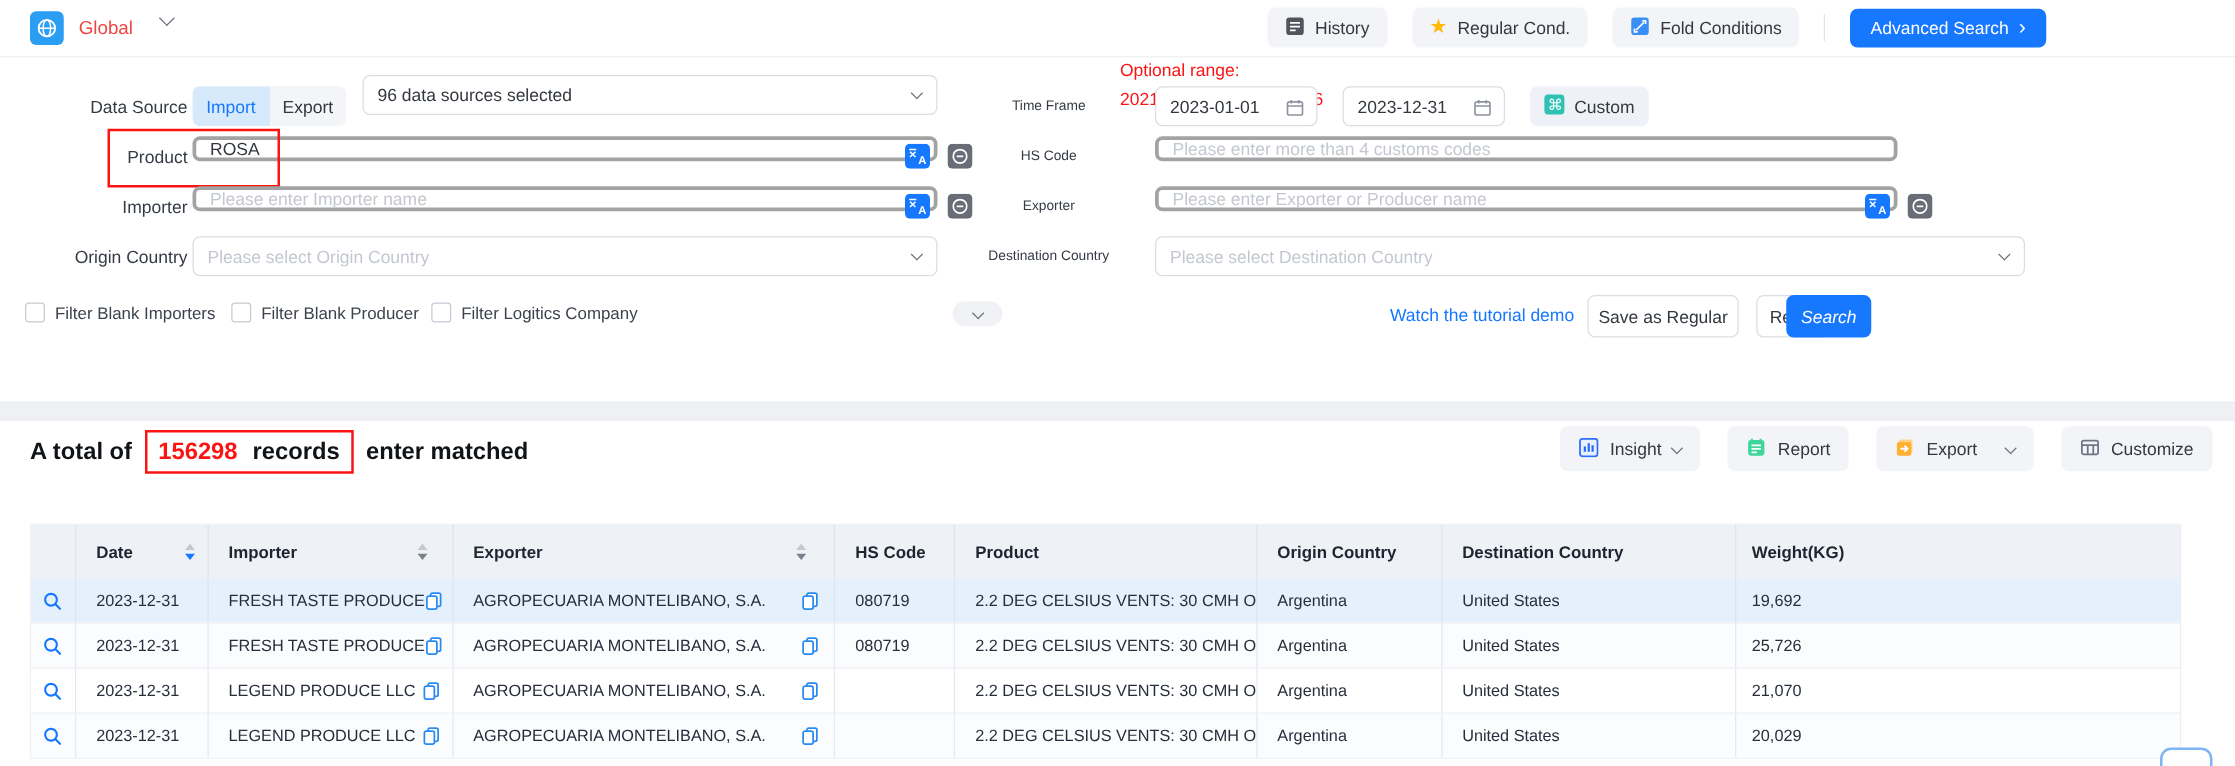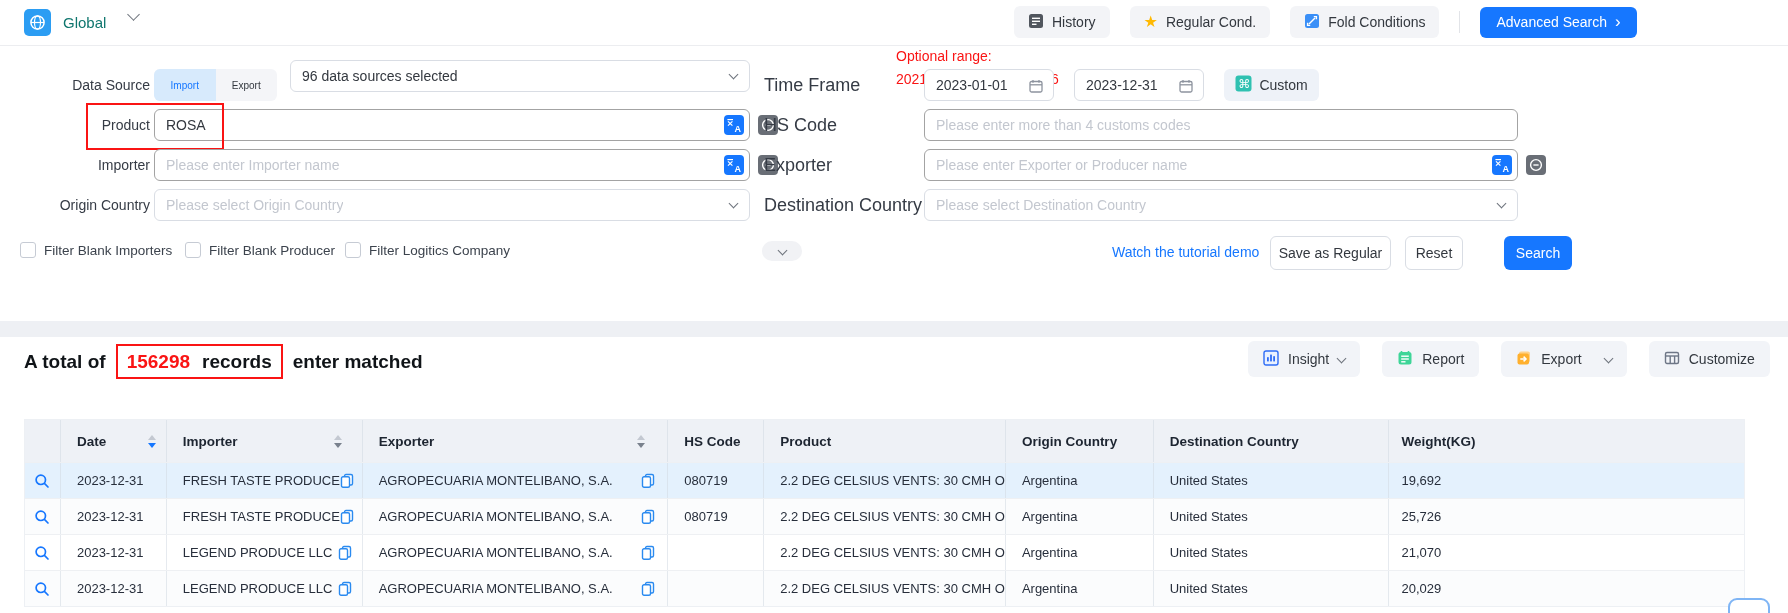--- a/index.html
+++ b/index.html
@@ -5,42 +5,42 @@
   html,body{margin:0;padding:0;}
   body{
     position:relative;width:1788px;height:613px;background:#fff;overflow:hidden;
     font-family:"Liberation Sans","DejaVu Sans",sans-serif;color:#333;
     -webkit-font-smoothing:antialiased;
   }
   
   .topbar{position:absolute;left:0;top:0;width:1788px;height:45px;background:#fff;border-bottom:1px solid #ecedf0;}
   .tb-left{position:absolute;left:24px;top:9px;display:flex;align-items:center;gap:12px;}
   .logo{width:27px;height:27px;border-radius:5px;background:#2b9df3;display:flex;align-items:center;justify-content:center;}
-  .region{display:flex;align-items:flex-start;gap:23px;font-size:15px;color:#0f766e;cursor:pointer;}
+  .region{display:flex;align-items:flex-start;gap:23px;font-size:15px;color:#ef4444;cursor:pointer;}
   .chev{width:8px;height:8px;border-right:1.6px solid #6d737c;border-bottom:1.6px solid #6d737c;transform:rotate(45deg);margin-top:-4px;}
   .chev.sm{width:6px;height:6px;margin-top:-2px;}
   .tb-right{position:absolute;left:1014px;top:6px;display:flex;align-items:center;gap:20px;height:32px;}
   .gbtn{display:flex;align-items:center;gap:8px;height:32px;padding:0 14px;background:#f3f4f7;border:none;border-radius:6px;font-size:14px;color:#33383f;font-family:inherit;cursor:pointer;white-space:nowrap;}
   .vdiv{width:1px;height:22px;background:#e2e4e8;}
   .adv{display:flex;align-items:center;gap:8px;height:31px;padding:0 16px;background:#1677ff;border:none;border-radius:6px;font-size:14px;color:#fff;font-family:inherit;cursor:pointer;}
   .adv-arrow{font-size:17px;line-height:1;margin-top:-2px;}
   .star{color:#ffb902;font-size:16px;line-height:1;}
   
   .panel{position:absolute;left:0;top:46px;width:1788px;height:275px;background:#fff;}
   .optional{position:absolute;left:896px;top:2px;font-size:14px;color:#fa1414;display:flex;gap:7px;white-space:nowrap;flex-direction:column;}
   .lab-l{position:absolute;left:20px;width:130px;text-align:right;font-size:14px;color:#353b45;line-height:32px;white-space:nowrap;}
-  .lab-r{position:absolute;left:764px;width:150px;text-align:left;font-size:18px;color:#353b45;line-height:32px;white-space:nowrap;}
+  .lab-r{position:absolute;left:764px;width:150px;text-align:center;font-size:11px;color:#353b45;line-height:32px;white-space:nowrap;}
   .seg{position:absolute;left:154px;width:123px;height:32px;border-radius:6px;overflow:hidden;display:flex;background:#f4f5f8;}
-  .seg-item{flex:1;display:flex;align-items:center;justify-content:center;font-size:10px;color:#33383f;cursor:pointer;}
+  .seg-item{flex:1;display:flex;align-items:center;justify-content:center;font-size:14px;color:#33383f;cursor:pointer;}
   .seg-item.active{background:#d7eafc;color:#1677ff;}
   .field{position:absolute;height:32px;background:#fff;border:1px solid #d9dde4;border-radius:6px;box-sizing:border-box;display:flex;align-items:center;}
   .field .ph{color:#c3c7cf;font-size:14px;padding-left:11px;white-space:nowrap;overflow:hidden;}
   .field .val{color:#33383f;font-size:14px;padding-left:11px;white-space:nowrap;}
   .field .fchev{position:absolute;right:12px;top:12px;}
-  .tinput{position:absolute;height:32px;box-sizing:border-box;border:1px solid #a3a3a3;border-radius:6px;font-family:inherit;font-size:14px;color:#33383f;padding:0 36px 0 11px;outline:none;}
+  .tinput{position:absolute;height:20px;box-sizing:border-box;border:3px solid #a3a3a3;border-radius:6px;font-family:inherit;font-size:14px;color:#33383f;padding:0 36px 0 11px;outline:none;}
   .tinput::placeholder{color:#c3c7cf;}
   .in-icon{position:absolute;top:6px;right:7px;width:20px;height:20px;}
   .eq-icon{position:absolute;width:20px;height:20px;cursor:pointer;}
   .cal-icon{position:absolute;right:9px;top:8px;}
   .custom-btn{position:absolute;left:1224px;width:95px;height:32px;background:#eef2f8;border:none;border-radius:6px;display:flex;align-items:center;justify-content:center;gap:7px;font-size:14px;color:#33383f;font-family:inherit;cursor:pointer;}
   .redbox{position:absolute;border:2px solid #fa1414;background:transparent;pointer-events:none;}
   .cbrow{position:absolute;top:196px;display:flex;align-items:center;gap:8px;font-size:13.5px;color:#3c434d;cursor:pointer;}
   .cbox{width:14px;height:14px;border:1px solid #c6cbd4;border-radius:3px;background:#fff;}
   .pill{position:absolute;left:762px;top:195px;width:40px;height:20px;border-radius:10px;background:#f1f2f5;display:flex;align-items:center;justify-content:center;cursor:pointer;}
   .link{position:absolute;left:1112px;top:190px;line-height:32px;font-size:14px;color:#1677ff;cursor:pointer;white-space:nowrap;}
@@ -244,21 +244,21 @@
         <line x1="7.4" y1="10" x2="12.6" y2="10" stroke="#fff" stroke-width="1.4"></line>
       </svg>
   </span>
 
   <span class="lab-l" style="top:143px">Origin Country</span>
   <div class="field" style="left:154px;top:143px;width:596px;">
     <span class="ph">Please select Origin Country</span>
     <span class="chev sm fchev"></span>
   </div>
   <span class="lab-r" style="top:143px">Destination Country</span>
-  <div class="field" style="left:924px;top:143px;width:594px;">
+  <div class="field" style="left:924px;top:143px;width:696px;">
     <span class="ph">Please select Destination Country</span>
     <span class="chev sm fchev"></span>
   </div>
 
   <label class="cbrow" style="left:20px">
     <span class="cbox"></span>
     <span>Filter Blank Importers</span>
   </label>
   <label class="cbrow" style="left:185px">
     <span class="cbox"></span>
@@ -267,21 +267,21 @@
   <label class="cbrow" style="left:345px">
     <span class="cbox"></span>
     <span>Filter Logitics Company</span>
   </label>
   <span class="pill">
     <span class="chev sm"></span>
   </span>
   <a class="link">Watch the tutorial demo</a>
   <button class="obtn" style="left:1270px;width:121px;">Save as Regular</button>
   <button class="obtn" style="left:1405px;width:58px;">Reset</button>
-  <button class="pbtn" style="left:1504px;width:68px;">Search</button>
+  <button class="pbtn" style="left:1429px;width:68px;font-style:italic;">Search</button>
 </div>
 
 <div class="band"></div>
 
 <div class="results">
   <div class="total">
     <span>A total of</span>
     <span class="totalbox">
       <span class="count">156298</span>
       <span>records</span>

